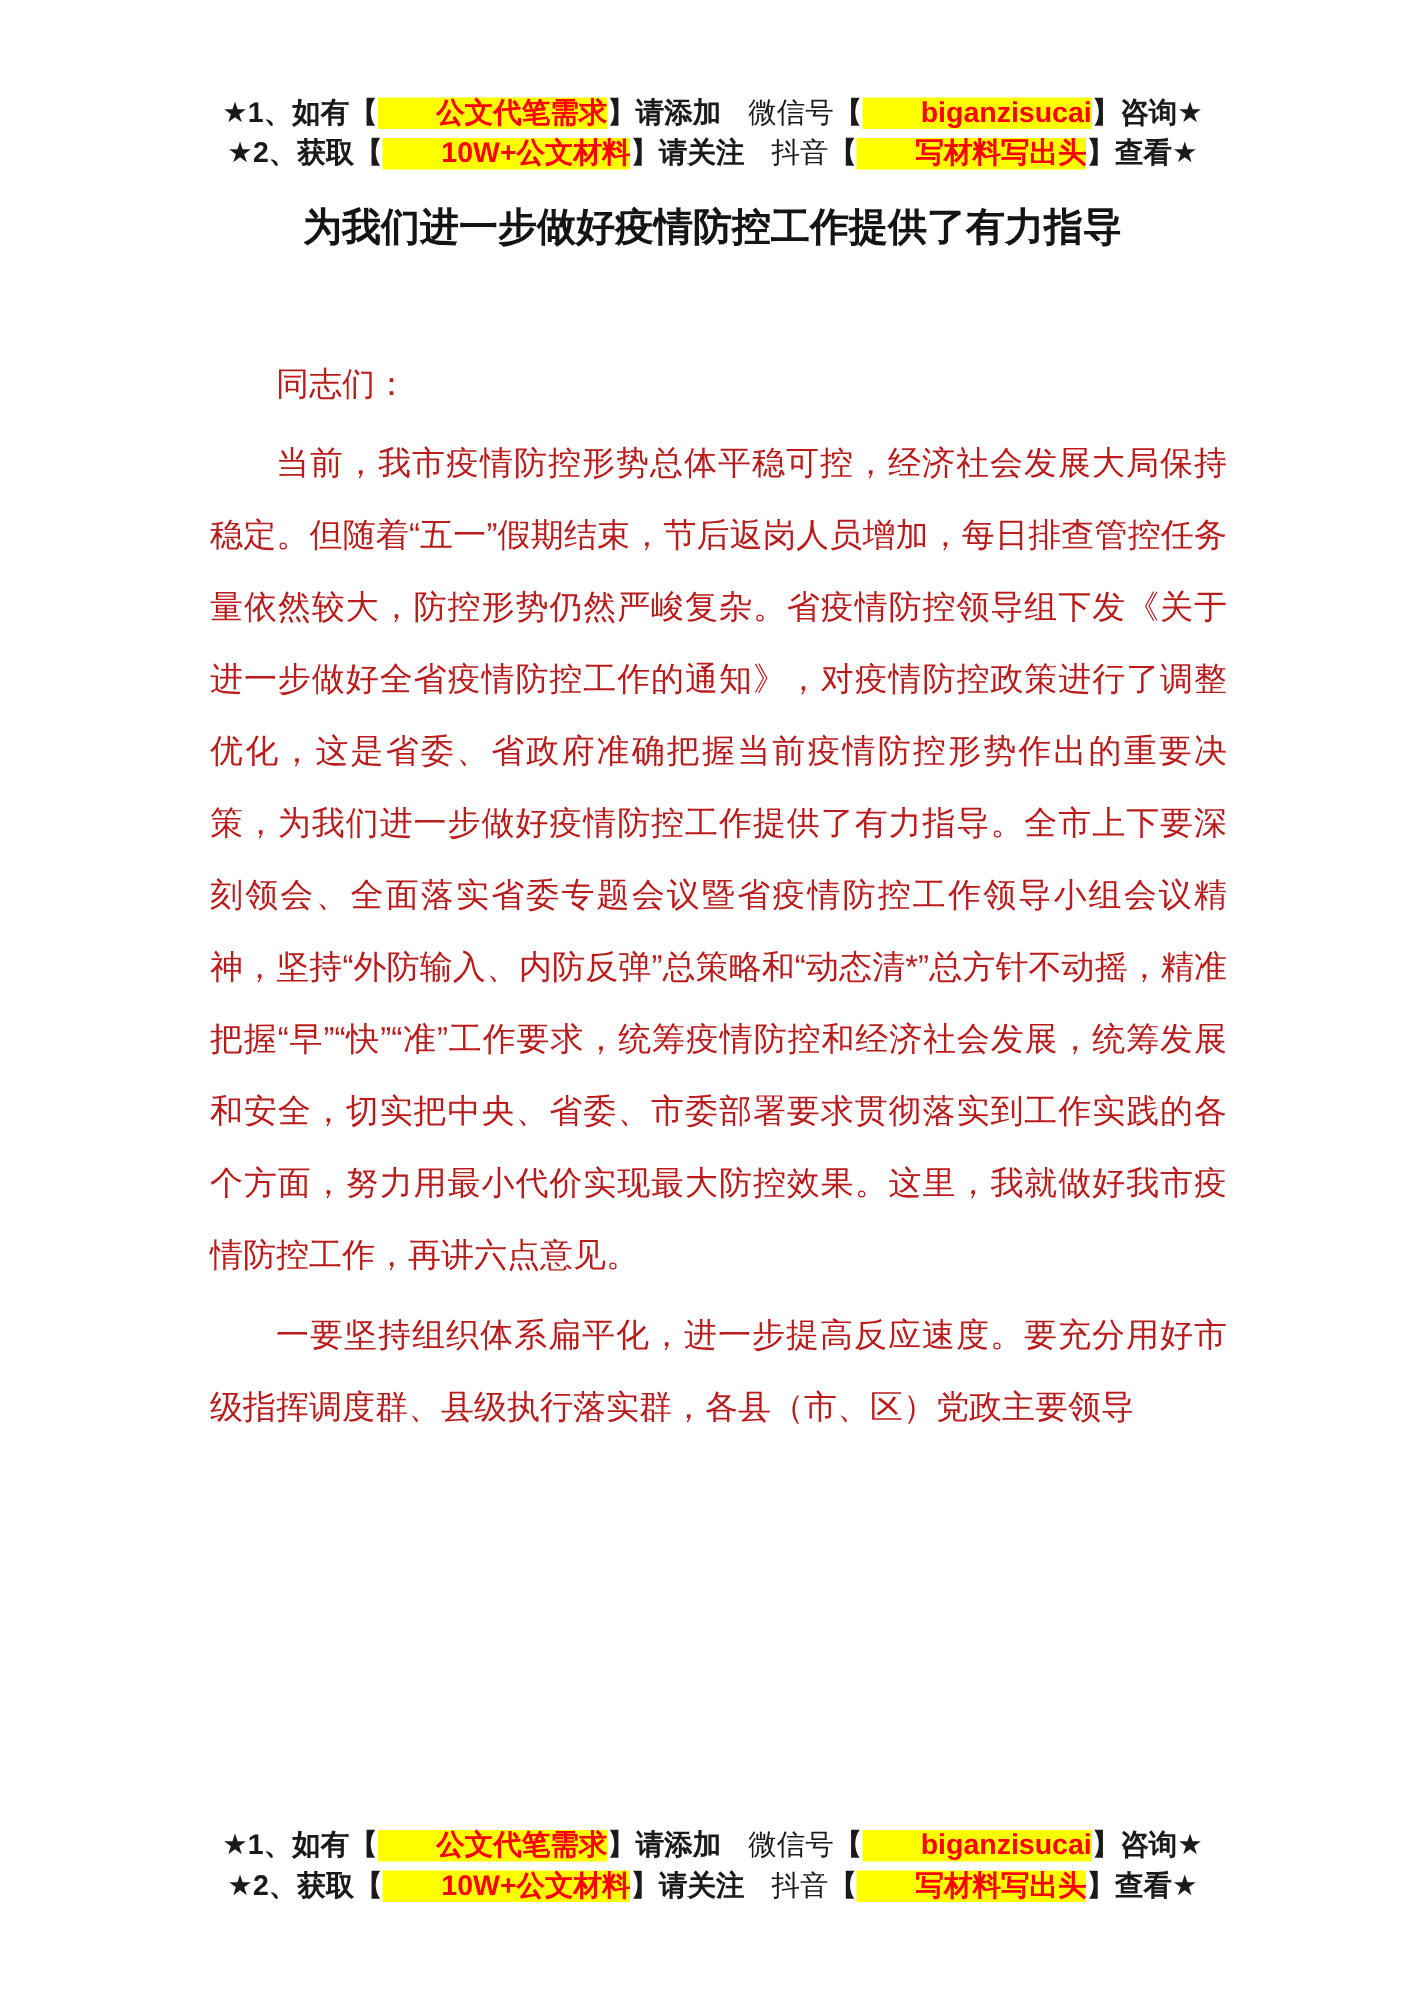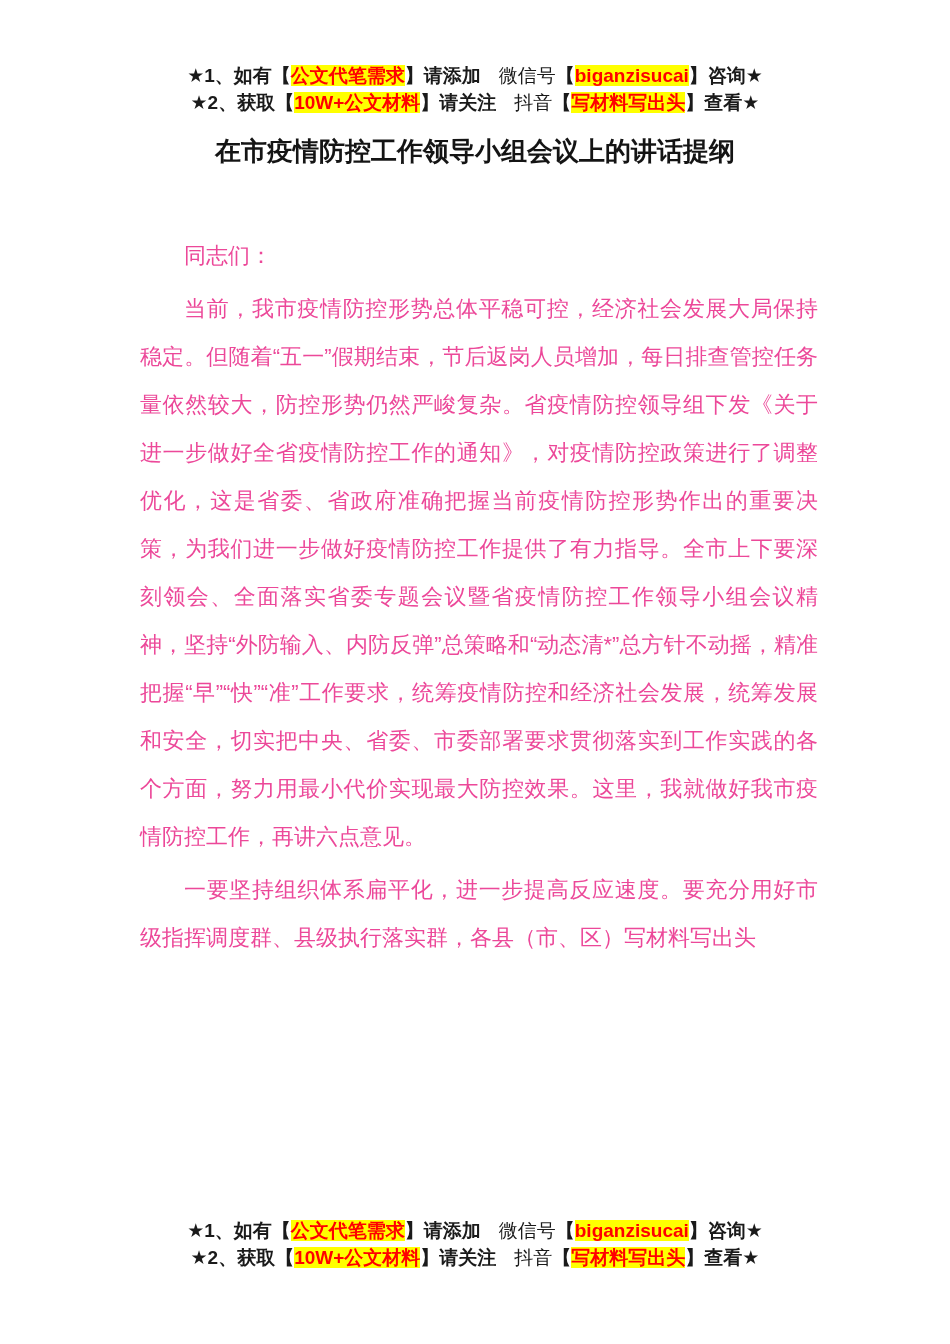--- a/index.html
+++ b/index.html
@@ -20,21 +20,21 @@
     width: 100%;
     text-align: center;
     font-size: 19px;
     line-height: 27px;
     font-weight: 700;
     color: #1a1a1a;
     white-space: nowrap;
   }
   .banner--top { top: 62px; }
   .banner--bottom { top: 1217px; }
-  .hl { color: #ff0000; background: #ffff00; }
+  .hl { color: #ff0000; background: #ffff00; padding-left: 39px; }
   .u  { text-underline-offset: 2px; }
   .rg { font-weight: 400; margin-left: 18px; }
 
   
   .doc-title {
     position: absolute;
     top: 134px;
     left: 0;
     width: 100%;
     margin: 0;
@@ -46,47 +46,47 @@
 
   
   .doc-body {
     position: absolute;
     top: 232px;
     left: 140px;
     width: 678px;
     font-size: 22px;
     line-height: 48px;
     text-align: justify;
-    color: #ec4899;
+    color: #b91c1c;
   }
   .doc-body p {
     margin: 0 0 5px 0;
     text-indent: 2em;
   }
 </style>
 </head>
 <body>
 
 <div class="page">
 
   <div class="banner banner--top">
     <div>
       <span>★1、如有【</span><span class="hl">公文代笔需求</span><span>】请</span><span class="u">添加</span><span class="rg">微信号</span><span>【</span><span class="hl u">biganzisucai</span><span>】咨询★</span>
     </div>
     <div>
       <span>★2、获取【</span><span class="hl">10W+公文材料</span><span>】请</span><span class="u">关注</span><span class="rg">抖音</span><span>【</span><span class="hl u">写材料写出头</span><span>】查看★</span>
     </div>
   </div>
 
-  <h1 class="doc-title">在市疫情防控工作领导小组会议上的讲话提纲</h1>
+  <h1 class="doc-title">为我们进一步做好疫情防控工作提供了有力指导</h1>
 
   <div class="doc-body">
     <p>同志们：</p>
     <p>当前，我市疫情防控形势总体平稳可控，经济社会发展大局保持稳定。但随着“五一”假期结束，节后返岗人员增加，每日排查管控任务量依然较大，防控形势仍然严峻复杂。省疫情防控领导组下发《关于进一步做好全省疫情防控工作的通知》，对疫情防控政策进行了调整优化，这是省委、省政府准确把握当前疫情防控形势作出的重要决策，为我们进一步做好疫情防控工作提供了有力指导。全市上下要深刻领会、全面落实省委专题会议暨省疫情防控工作领导小组会议精神，坚持“外防输入、内防反弹”总策略和“动态清*”总方针不动摇，精准把握“早”“快”“准”工作要求，统筹疫情防控和经济社会发展，统筹发展和安全，切实把中央、省委、市委部署要求贯彻落实到工作实践的各个方面，努力用最小代价实现最大防控效果。这里，我就做好我市疫情防控工作，再讲六点意见。</p>
-    <p>一要坚持组织体系扁平化，进一步提高反应速度。要充分用好市级指挥调度群、县级执行落实群，各县（市、区）写材料写出头</p>
+    <p>一要坚持组织体系扁平化，进一步提高反应速度。要充分用好市级指挥调度群、县级执行落实群，各县（市、区）党政主要领导</p>
   </div>
 
   <div class="banner banner--bottom">
     <div>
       <span>★1、如有【</span><span class="hl">公文代笔需求</span><span>】请</span><span class="u">添加</span><span class="rg">微信号</span><span>【</span><span class="hl u">biganzisucai</span><span>】咨询★</span>
     </div>
     <div>
       <span>★2、获取【</span><span class="hl">10W+公文材料</span><span>】请</span><span class="u">关注</span><span class="rg">抖音</span><span>【</span><span class="hl u">写材料写出头</span><span>】查看★</span>
     </div>
   </div>

